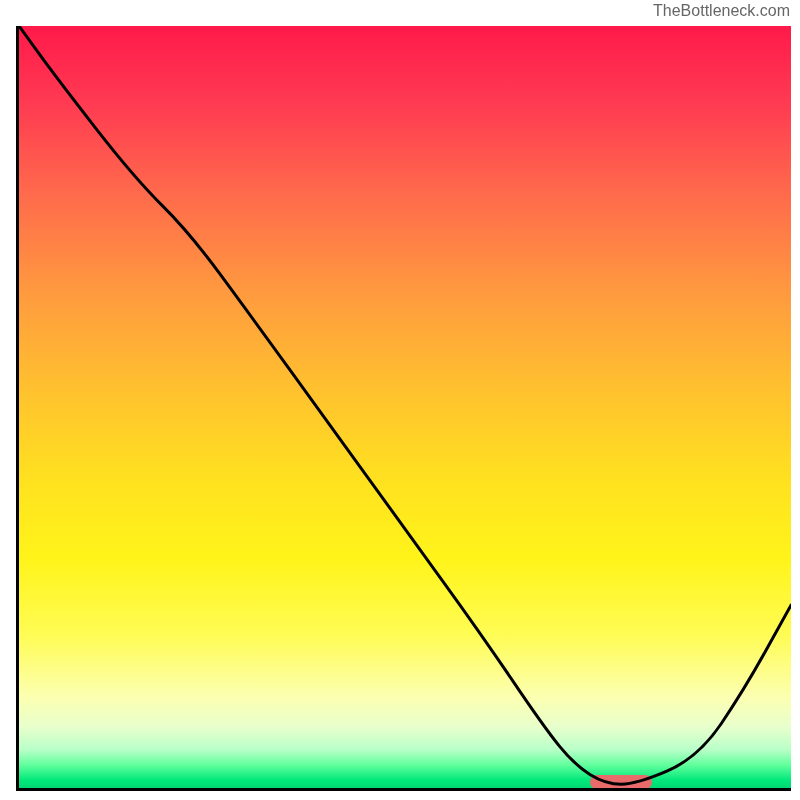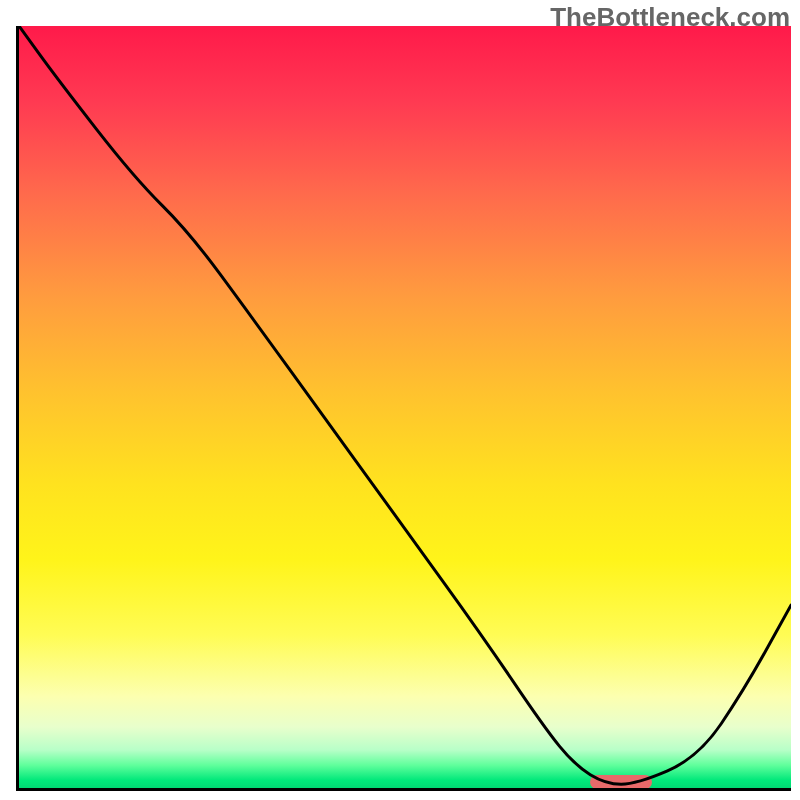--- a/index.html
+++ b/index.html
@@ -13,22 +13,22 @@
   .container {
     position: relative;
     width: 800px;
     height: 800px;
   }
   .watermark {
     position: absolute;
     top: 2px;
     right: 10px;
     color: #666;
-    font-size: 26px;
-    font-weight: 700;
+    font-size: 16px;
+    font-weight: 400;
     z-index: 10;
   }
   .plot-area {
     position: absolute;
     left: 16px;
     top: 26px;
     width: 772px;
     height: 762px;
     border-left: 3px solid black;
     border-bottom: 3px solid black;

